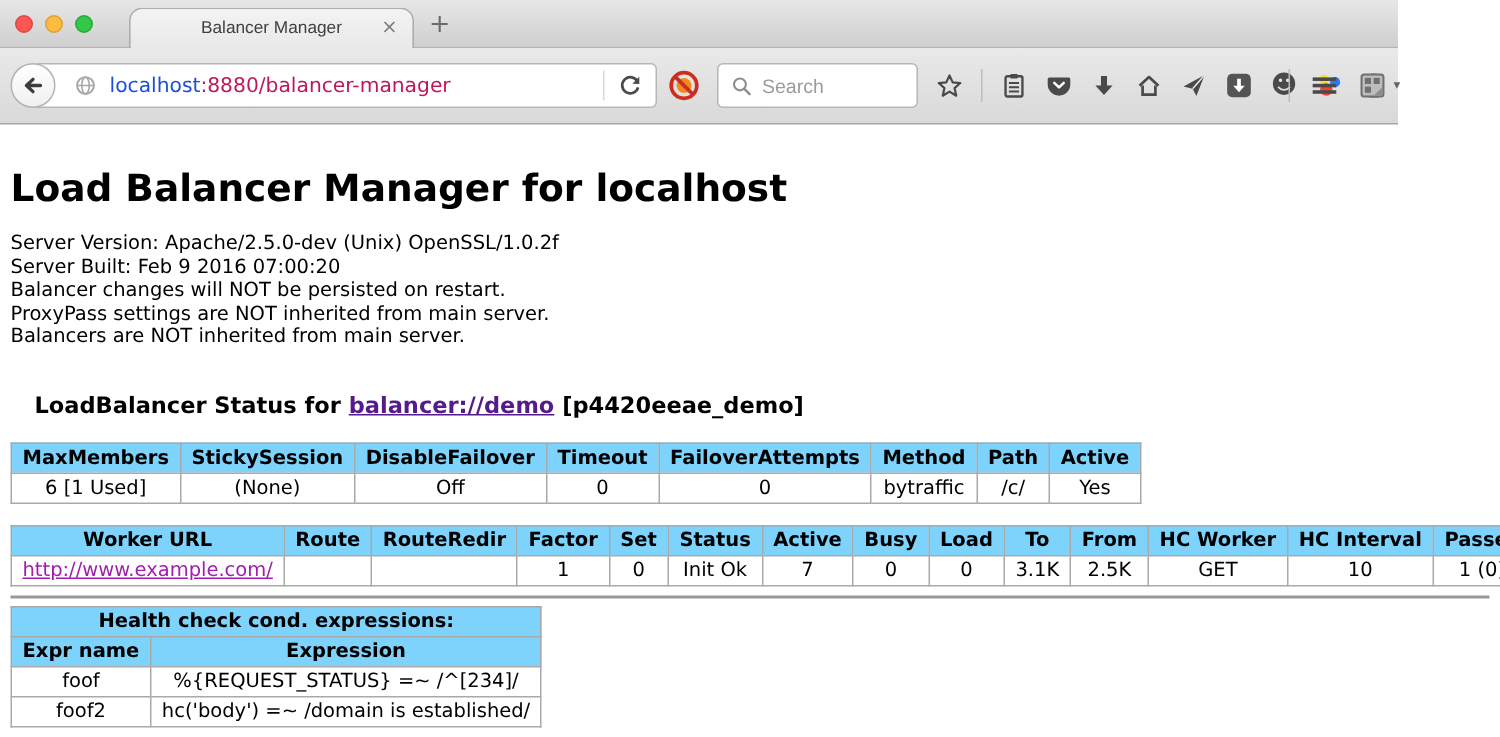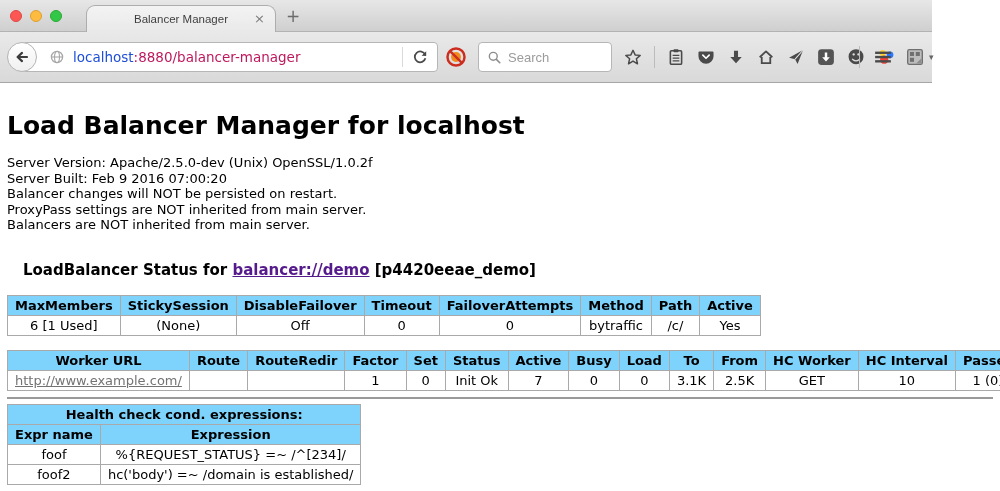--- a/index.html
+++ b/index.html
@@ -46,21 +46,21 @@
   .caret { font-size:9px; color:#666; margin-left:-8px; }
   .rightrow { position:absolute; right:8px; top:10px; height:30px; display:flex; align-items:center; gap:14px; }
   .smiley { font-size:17px; color:#4a4a4a; line-height:18px; }
 
   
   .content { position:absolute; top:92px; left:0; width:1000px; height:407px; background:#fff; padding:0 7px; overflow:hidden; }
   h1.pagetitle { font-size:25px; font-weight:bold; color:#000; margin:19px 0 15px 0; letter-spacing:0; }
   .info { font-size:13px; line-height:15.5px; color:#000; }
   .status-heading { font-size:15px; font-weight:bold; margin:28px 0 16px 16px; color:#000; }
   a.plink { color:#551a8b; text-decoration:underline; font-weight:bold; }
-  a.wlink { color:#737373; text-decoration:underline; }
+  a.wlink { color:#a21caf; text-decoration:underline; }
 
   table.tbl { border-collapse:collapse; font-size:13px; color:#000; margin-bottom:14px; }
   table.tbl th, table.tbl td { border:1px solid #a9a9a9; padding:2px 7px; text-align:center; white-space:nowrap; }
   table.tbl th { background:#7dd3fc; font-weight:bold; }
   table.tbl { border:1px solid #8e8e8e; }
   td.cell-left { text-align:left; }
   table.worker { margin-bottom:6px; }
   table.health { margin-bottom:23px; }
   hr.rule { border:none; height:2px; background:#999; margin:0 0 5px 0; }
   hr.rule2 { border:none; height:2px; background:#999; margin:0; }

